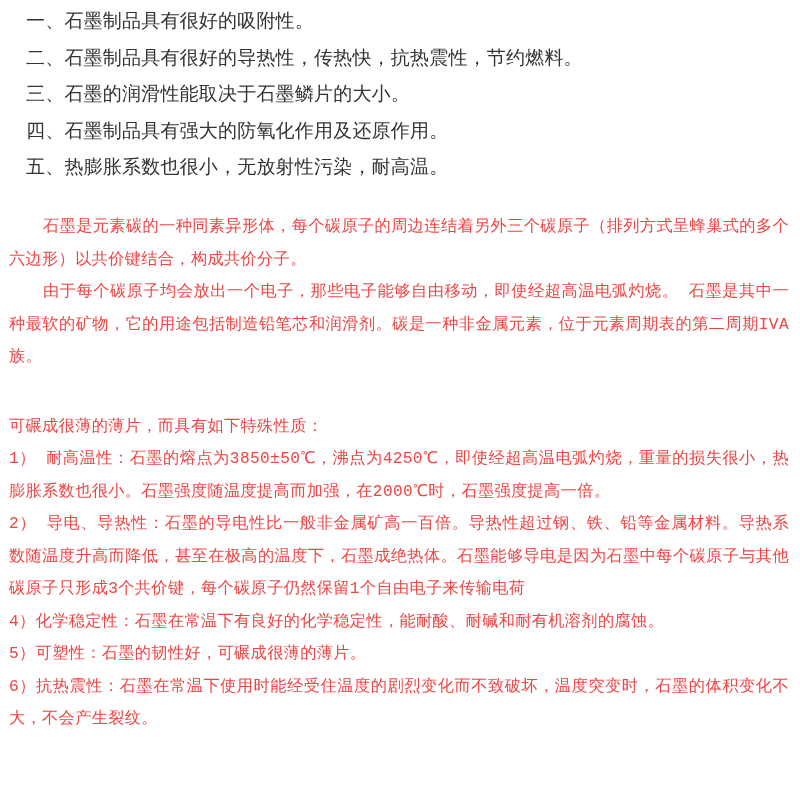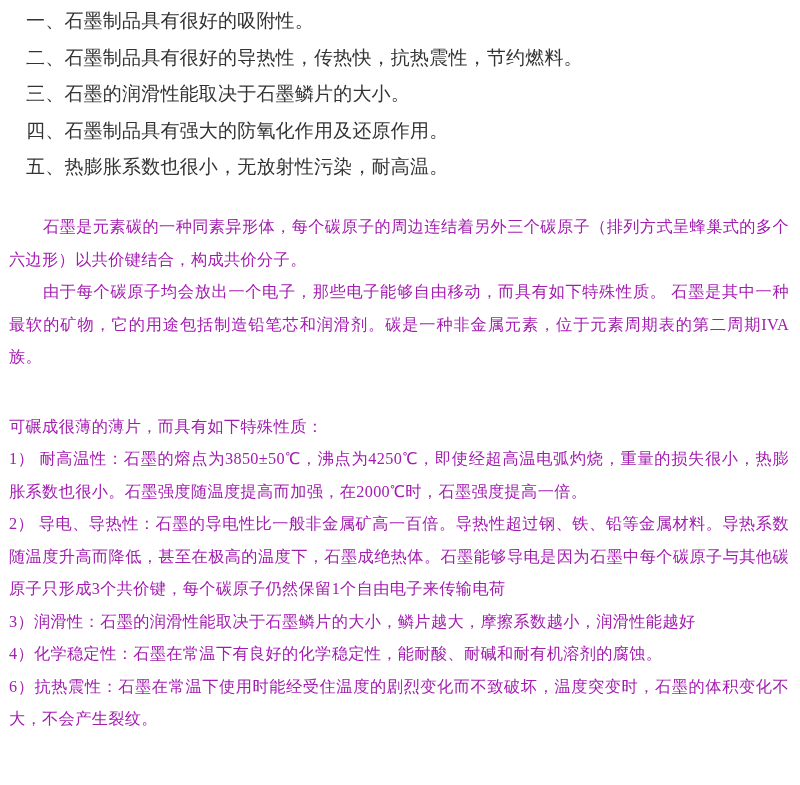--- a/index.html
+++ b/index.html
@@ -27,23 +27,23 @@
     height: 36.5px;
     line-height: 36.5px;
     white-space: nowrap;
     letter-spacing: 0.2px;
   }
   .doc-body {
     position: absolute;
     left: 9px;
     top: 211px;
     width: 780px;
-    font-family: Liberation Serif, serif;
+    font-family: Liberation Mono, monospace;
     font-size: 16.2px;
-    color: #a21caf;
+    color: #ef4444;
   }
   .para {
     margin: 0;
     line-height: 32.5px;
     text-align: justify;
     text-align-last: left;
     letter-spacing: 0.35px;
   }
   .para.indent {
     text-indent: 34px;
@@ -58,21 +58,21 @@
 <div class="feature-list">
   <div class="feature-item">一、石墨制品具有很好的吸附性。</div>
   <div class="feature-item">二、石墨制品具有很好的导热性，传热快，抗热震性，节约燃料。</div>
   <div class="feature-item">三、石墨的润滑性能取决于石墨鳞片的大小。</div>
   <div class="feature-item">四、石墨制品具有强大的防氧化作用及还原作用。</div>
   <div class="feature-item">五、热膨胀系数也很小，无放射性污染，耐高温。</div>
 </div>
 
 <div class="doc-body">
   <p class="para indent">石墨是元素碳的一种同素异形体，每个碳原子的周边连结着另外三个碳原子（排列方式呈蜂巢式的多个六边形）以共价键结合，构成共价分子。</p>
-  <p class="para indent">由于每个碳原子均会放出一个电子，那些电子能够自由移动，而具有如下特殊性质。 石墨是其中一种最软的矿物，它的用途包括制造铅笔芯和润滑剂。碳是一种非金属元素，位于元素周期表的第二周期IVA族。</p>
+  <p class="para indent">由于每个碳原子均会放出一个电子，那些电子能够自由移动，即使经超高温电弧灼烧。 石墨是其中一种最软的矿物，它的用途包括制造铅笔芯和润滑剂。碳是一种非金属元素，位于元素周期表的第二周期IVA族。</p>
   <div class="spacer"></div>
   <p class="para">可碾成很薄的薄片，而具有如下特殊性质：</p>
   <p class="para">1） 耐高温性：石墨的熔点为3850±50℃，沸点为4250℃，即使经超高温电弧灼烧，重量的损失很小，热膨胀系数也很小。石墨强度随温度提高而加强，在2000℃时，石墨强度提高一倍。</p>
   <p class="para">2） 导电、导热性：石墨的导电性比一般非金属矿高一百倍。导热性超过钢、铁、铅等金属材料。导热系数随温度升高而降低，甚至在极高的温度下，石墨成绝热体。石墨能够导电是因为石墨中每个碳原子与其他碳原子只形成3个共价键，每个碳原子仍然保留1个自由电子来传输电荷</p>
-  <p class="para">3）润滑性：石墨的润滑性能取决于石墨鳞片的大小，鳞片越大，摩擦系数越小，润滑性能越好</p>
   <p class="para">4）化学稳定性：石墨在常温下有良好的化学稳定性，能耐酸、耐碱和耐有机溶剂的腐蚀。</p>
+  <p class="para">5）可塑性：石墨的韧性好，可碾成很薄的薄片。</p>
   <p class="para">6）抗热震性：石墨在常温下使用时能经受住温度的剧烈变化而不致破坏，温度突变时，石墨的体积变化不大，不会产生裂纹。</p>
 </div>
 
 </body></html>

